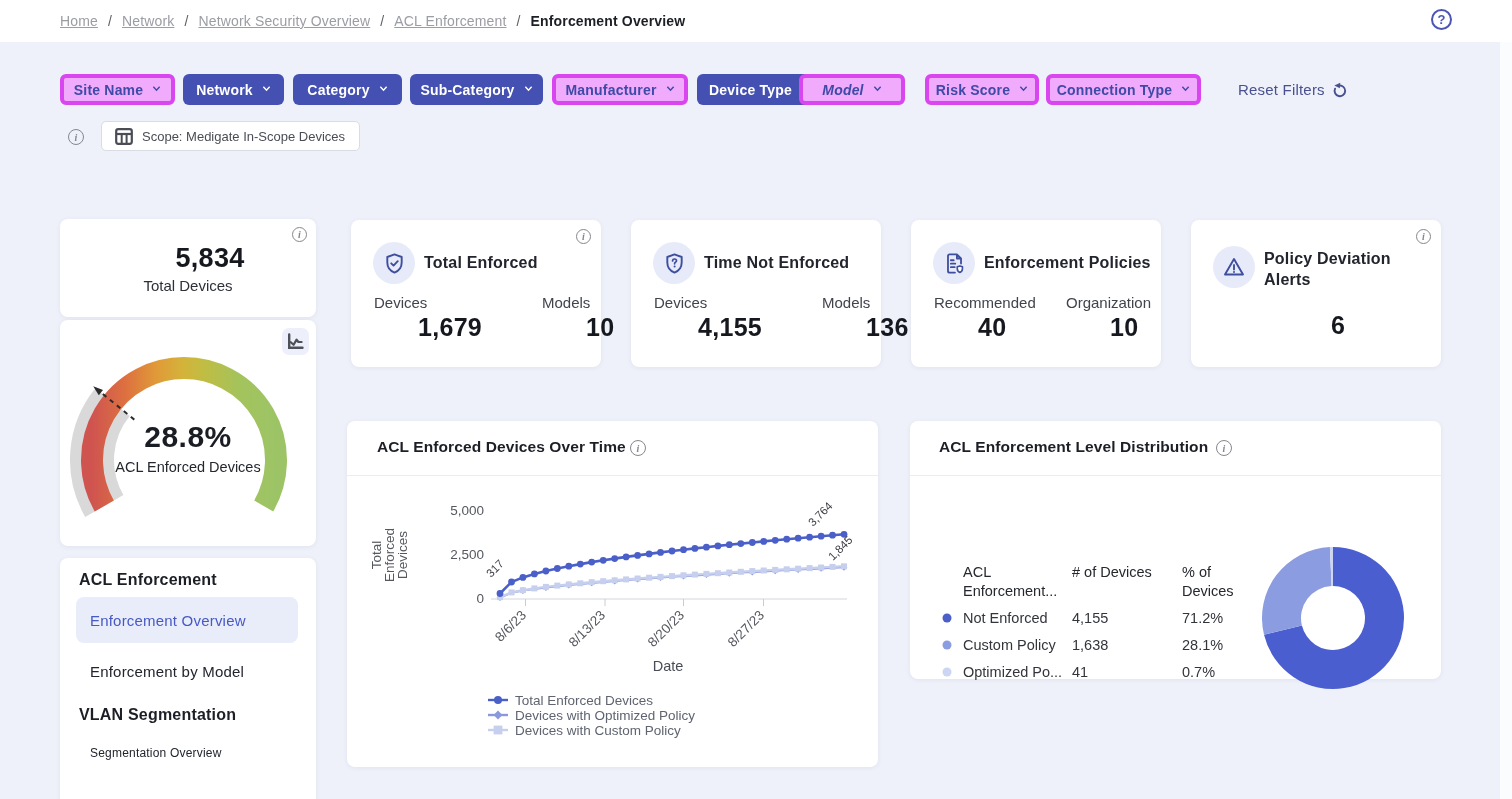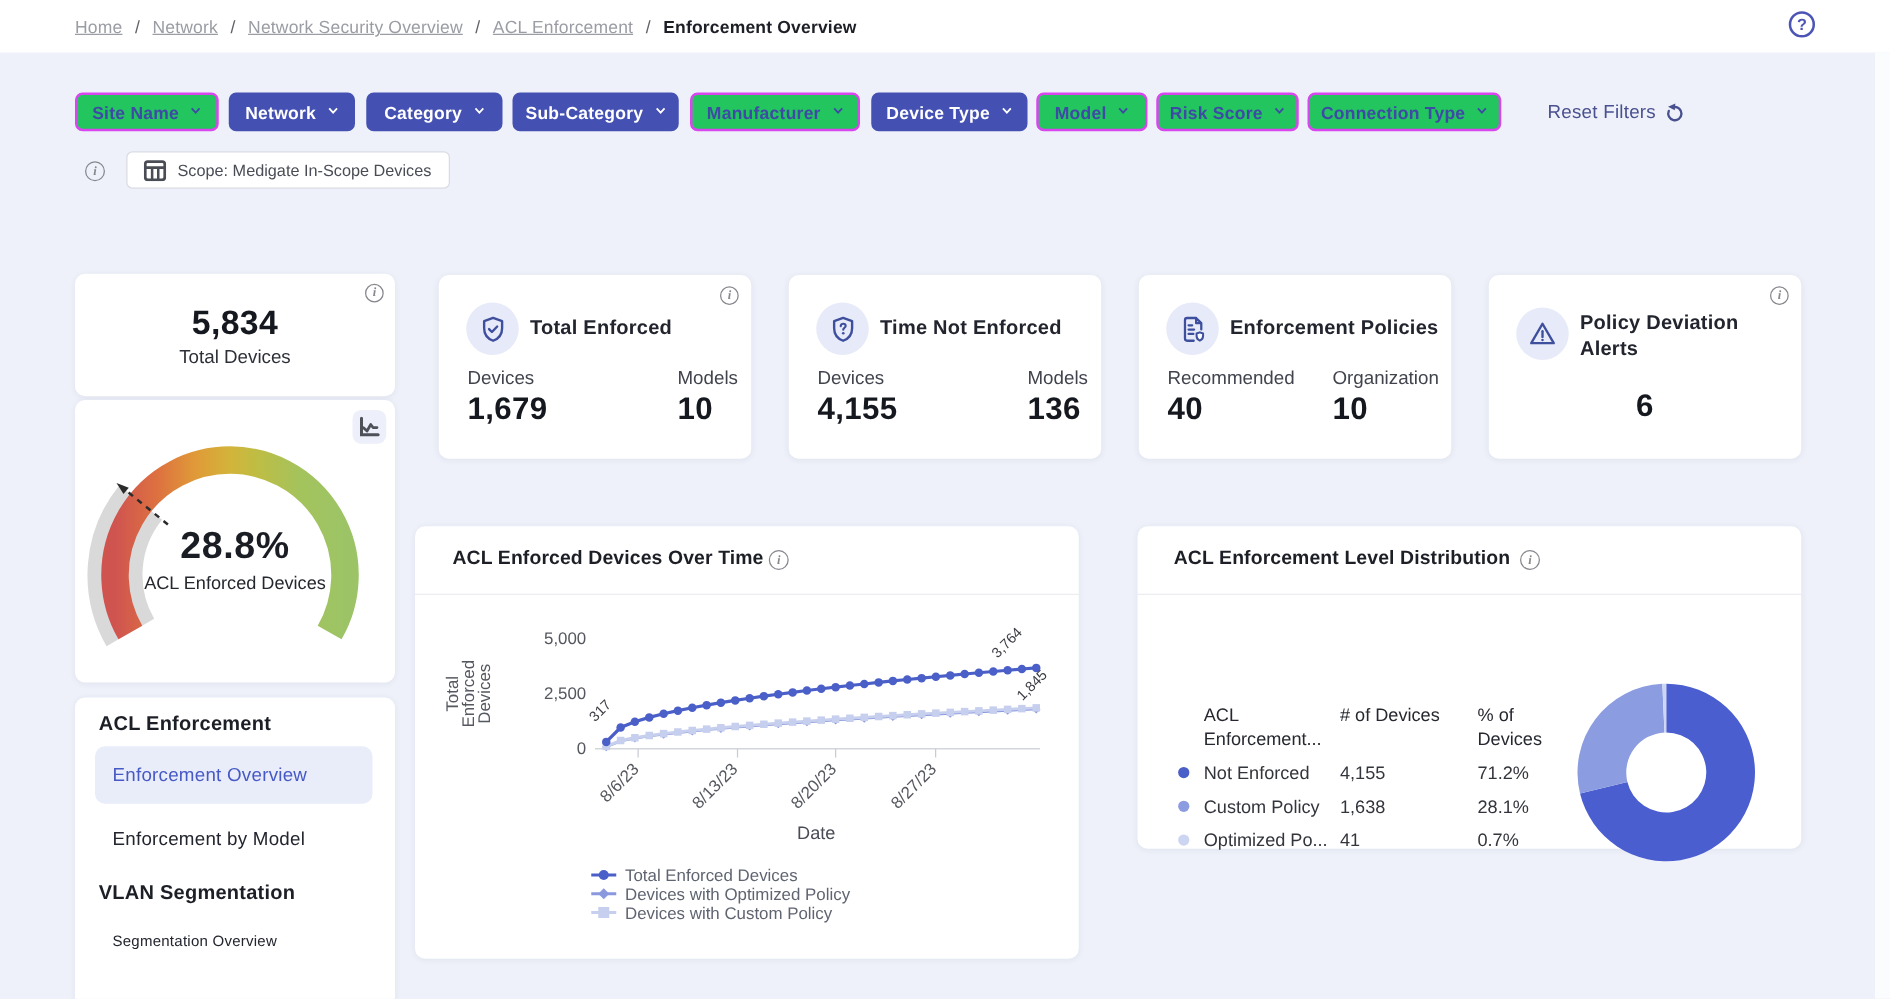--- a/index.html
+++ b/index.html
@@ -8,25 +8,25 @@
   .abs { position:absolute; }
   .card { position:absolute; background:#fff; border-radius:8px; box-shadow:0 1px 5px rgba(40,50,100,0.07); }
   .hdrbar { position:absolute; left:0; top:0; width:1512px; height:42px; background:#fff; }
   .crumb { position:absolute; left:60px; top:0; height:42px; display:flex; align-items:center; font-size:14px; letter-spacing:0.15px; }
   .crumb a { color:#9b9da4; text-decoration:underline; }
   .crumb .sep { color:#5f6167; margin:0 10px; }
   .crumb .cur { color:#1d1f26; font-weight:600; }
   .btn { position:absolute; top:74px; height:31px; border-radius:6px; font-size:14px; font-weight:600;
          display:flex; align-items:center; justify-content:center; gap:9px; letter-spacing:0.2px; }
   .btn.solid { background:#4450b2; color:#fff; }
-  .btn.line  { background:#22c55e; color:#3f4aa6; border:2px solid #d946ef; }
+  .btn.line  { background:#f0abfc; color:#3f4aa6; border:4px solid #d946ef; }
   .chev { width:9px; height:9px; display:inline-block; position:relative; top:-1px; }
   .infoc { border-radius:50%; border:1.6px solid #85878d; color:#85878d; display:flex; align-items:center;
            justify-content:center; font-size:10px; font-weight:700; font-family:"Liberation Serif",serif; font-style:italic; }
-  .num { font-weight:700; color:#16181f; letter-spacing:0.3px; }
+  .num { font-weight:700; color:#16181f; letter-spacing:0.3px;padding-left:44px; }
 </style>
 </head>
 <body>
 
   <div class="hdrbar"></div>
   <div class="crumb">
     <a>Home</a>
     <span class="sep">/</span>
     <a>Network</a>
     <span class="sep">/</span>
@@ -50,21 +50,21 @@
     </svg></div>
   <div class="btn solid" style="left:410px;  width:133px;">Sub-Category<svg class="chev" viewBox="0 0 10 10">
       <path d="M1.5 3 L5 6.8 L8.5 3" fill="none" stroke="#fff" stroke-width="1.6"></path>
     </svg></div>
   <div class="btn line" style="left:552px;  width:136px;">Manufacturer<svg class="chev" viewBox="0 0 10 10">
       <path d="M1.5 3 L5 6.8 L8.5 3" fill="none" stroke="#3f4aa6" stroke-width="1.6"></path>
     </svg></div>
   <div class="btn solid" style="left:697px;  width:125px;">Device Type<svg class="chev" viewBox="0 0 10 10">
       <path d="M1.5 3 L5 6.8 L8.5 3" fill="none" stroke="#fff" stroke-width="1.6"></path>
     </svg></div>
-  <div class="btn line" style="left:829px;  width:89px;">Model<svg class="chev" viewBox="0 0 10 10">
+  <div class="btn line" style="left:799px;  width:106px;font-style:italic;">Model<svg class="chev" viewBox="0 0 10 10">
       <path d="M1.5 3 L5 6.8 L8.5 3" fill="none" stroke="#3f4aa6" stroke-width="1.6"></path>
     </svg></div>
   <div class="btn line" style="left:925px;  width:114px;">Risk Score<svg class="chev" viewBox="0 0 10 10">
       <path d="M1.5 3 L5 6.8 L8.5 3" fill="none" stroke="#3f4aa6" stroke-width="1.6"></path>
     </svg></div>
   <div class="btn line" style="left:1046px; width:155px;">Connection Type<svg class="chev" viewBox="0 0 10 10">
       <path d="M1.5 3 L5 6.8 L8.5 3" fill="none" stroke="#3f4aa6" stroke-width="1.6"></path>
     </svg></div>
   <div class="abs" style="left:1238px;top:74px;height:31px;display:flex;align-items:center;gap:7px;font-size:15px;color:#49508f;letter-spacing:0.2px;justify-content:flex-end;">Reset Filters
     <svg width="16" height="16" viewBox="0 0 16 16">
@@ -180,21 +180,21 @@
       <svg width="24" height="24" viewBox="0 0 24 24">
         <path d="M12 4 L21 19.5 H3 Z" fill="none" stroke="#3e4f9e" stroke-width="1.9" stroke-linejoin="round"></path>
         <line x1="12" y1="10" x2="12" y2="14.5" stroke="#3e4f9e" stroke-width="1.9" stroke-linecap="round"></line>
         <circle cx="12" cy="17" r="1" fill="#3e4f9e"></circle>
       </svg>
     </div>
     <div class="abs" style="left:73px;top:28px;font-size:16px;font-weight:600;color:#22242e;letter-spacing:0.2px;line-height:21px;">Policy Deviation<br>Alerts</div>
     <div class="abs num" style="left:0px;top:91px;width:250px;text-align:center;font-size:25px;">6</div>
   </div>
 
-  <div class="card" style="left:332px;top:421px;width:531px;height:346px;">
+  <div class="card" style="left:347px;top:421px;width:531px;height:346px;">
     <div class="abs" style="left:30px;top:17px;font-size:15.5px;font-weight:600;color:#1d1f26;letter-spacing:0.1px;">ACL Enforced Devices Over Time</div>
     <div class="infoc abs" style="left:283px;top:19px;width:16px;height:16px;">i</div>
     <div class="abs" style="left:0;top:54px;width:531px;height:1px;background:#ececf1;"></div>
     <svg width="531" height="290" viewBox="0 0 531 290" style="position:absolute;left:0;top:54px;">
       <line x1="144" y1="124" x2="500" y2="124" stroke="#d4d6dd" stroke-width="1.2"></line>
       <g stroke="#c9ccd4" stroke-width="1">
         <line x1="178.5" y1="124" x2="178.5" y2="131"></line>
         <line x1="258" y1="124" x2="258" y2="131"></line>
         <line x1="336.5" y1="124" x2="336.5" y2="131"></line>
         <line x1="416.5" y1="124" x2="416.5" y2="131"></line>

